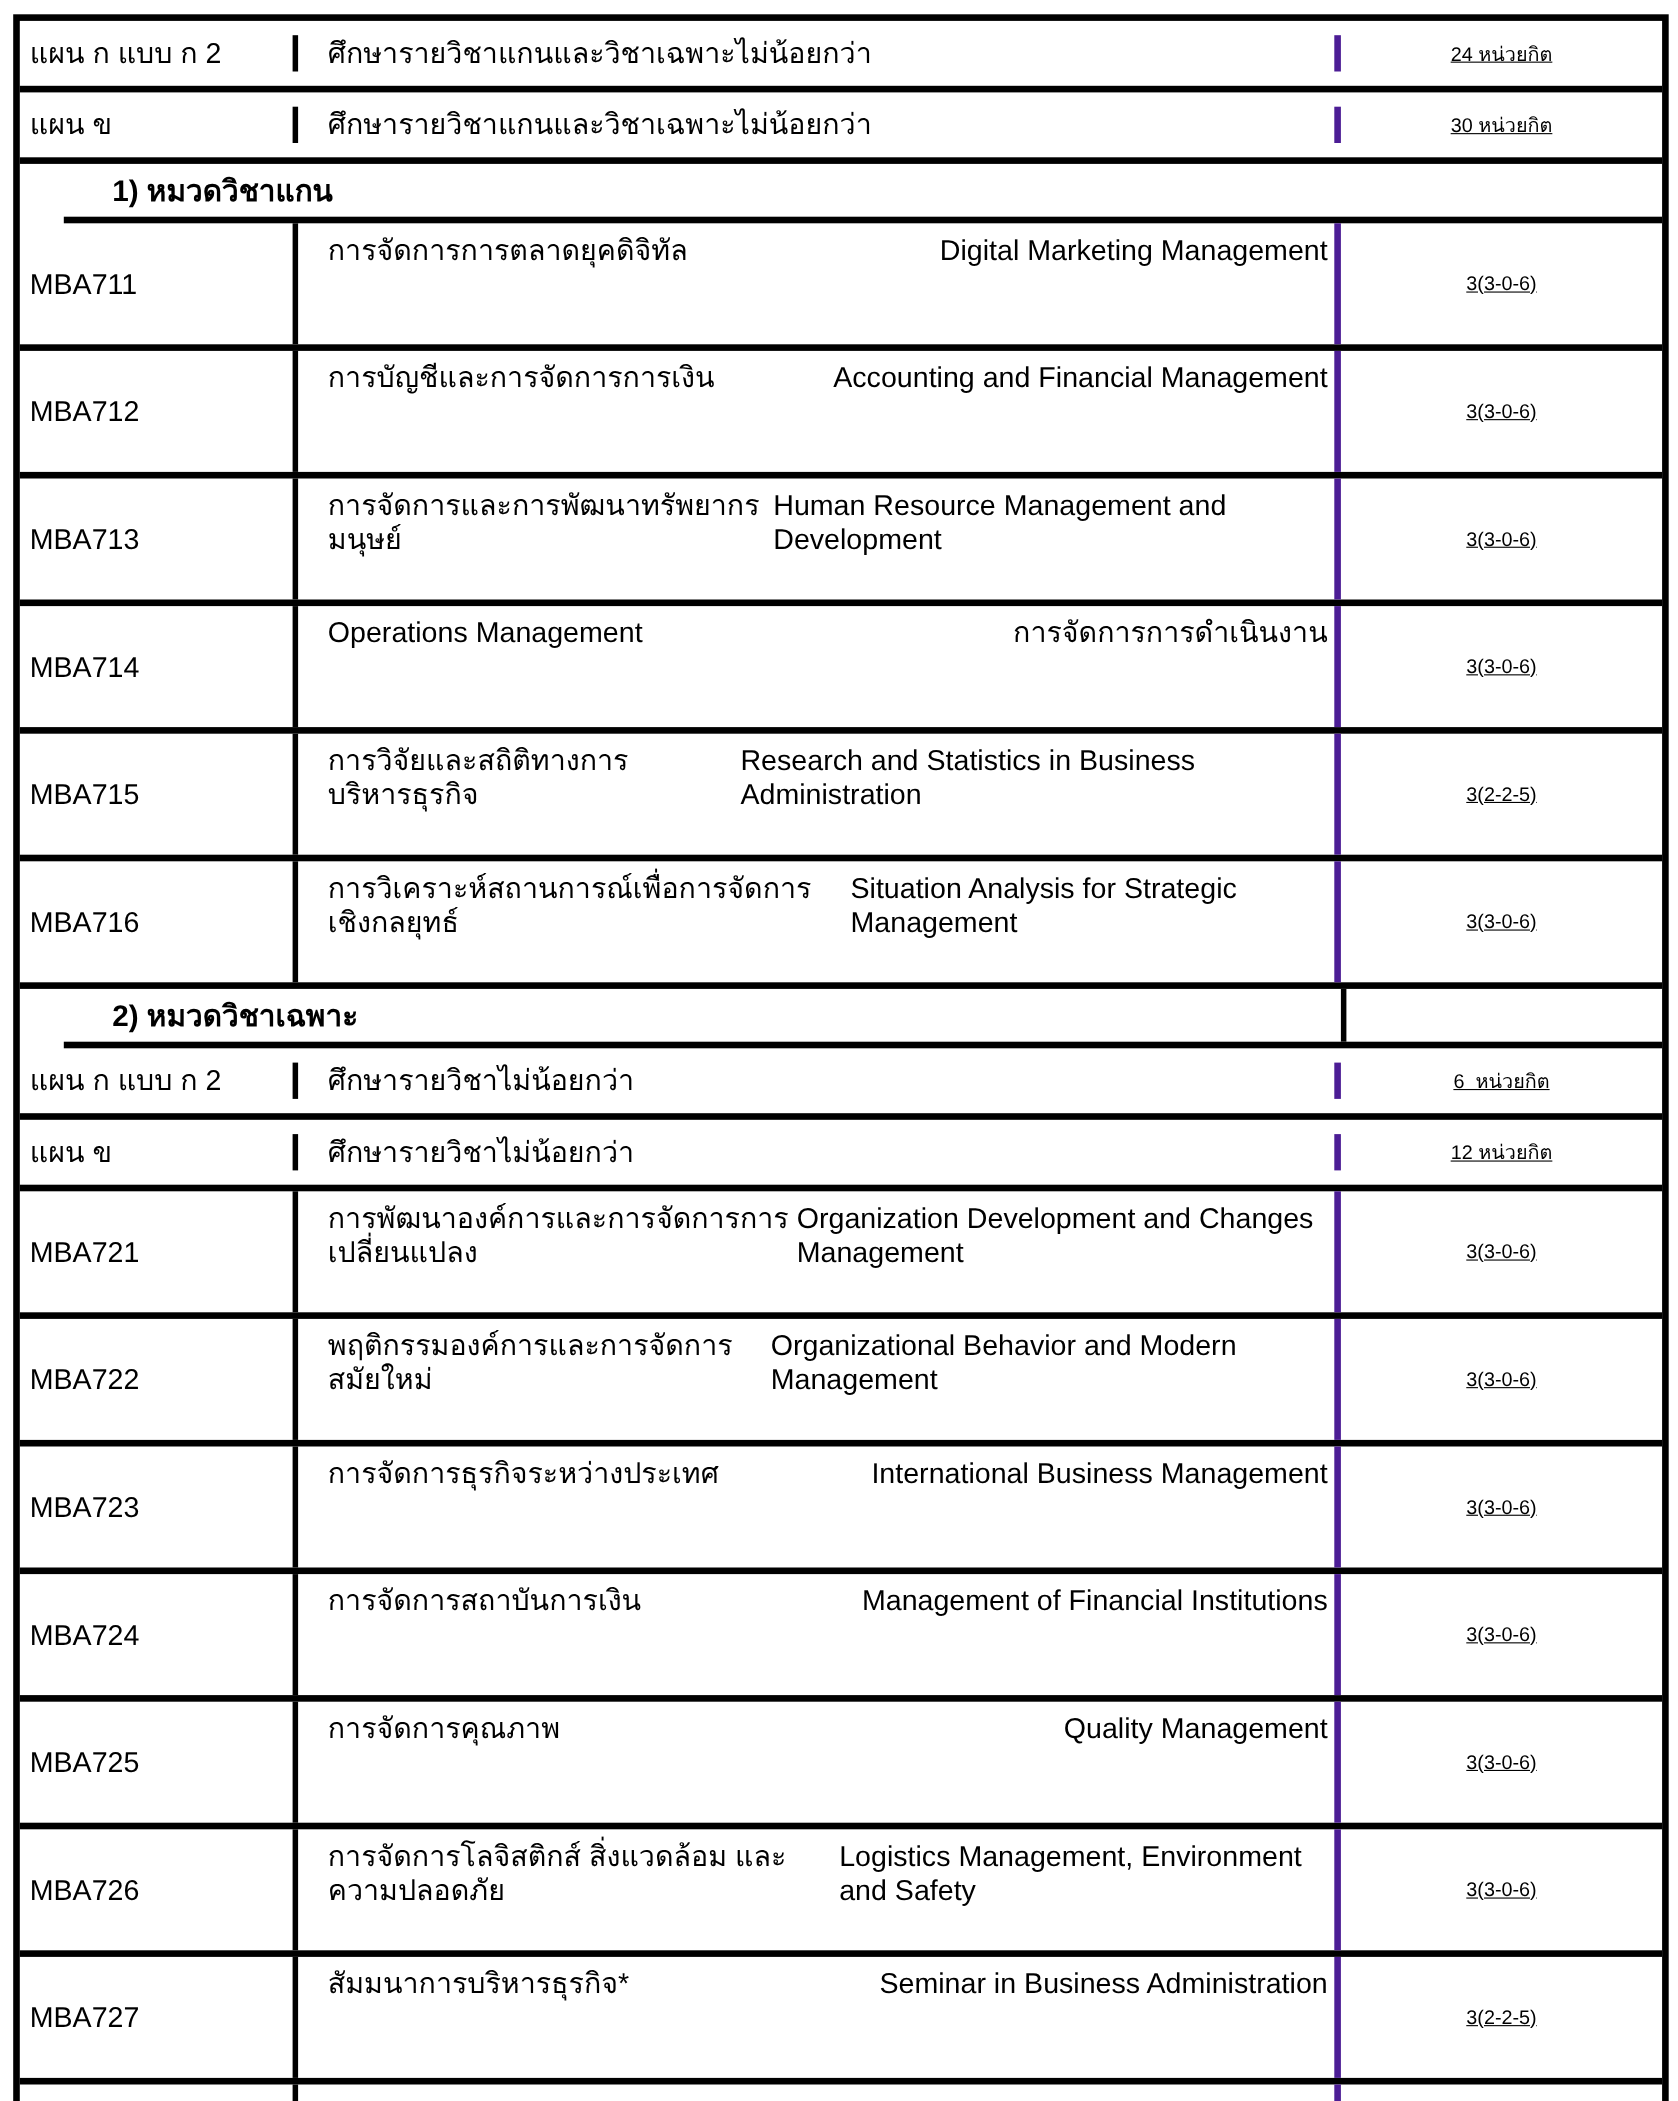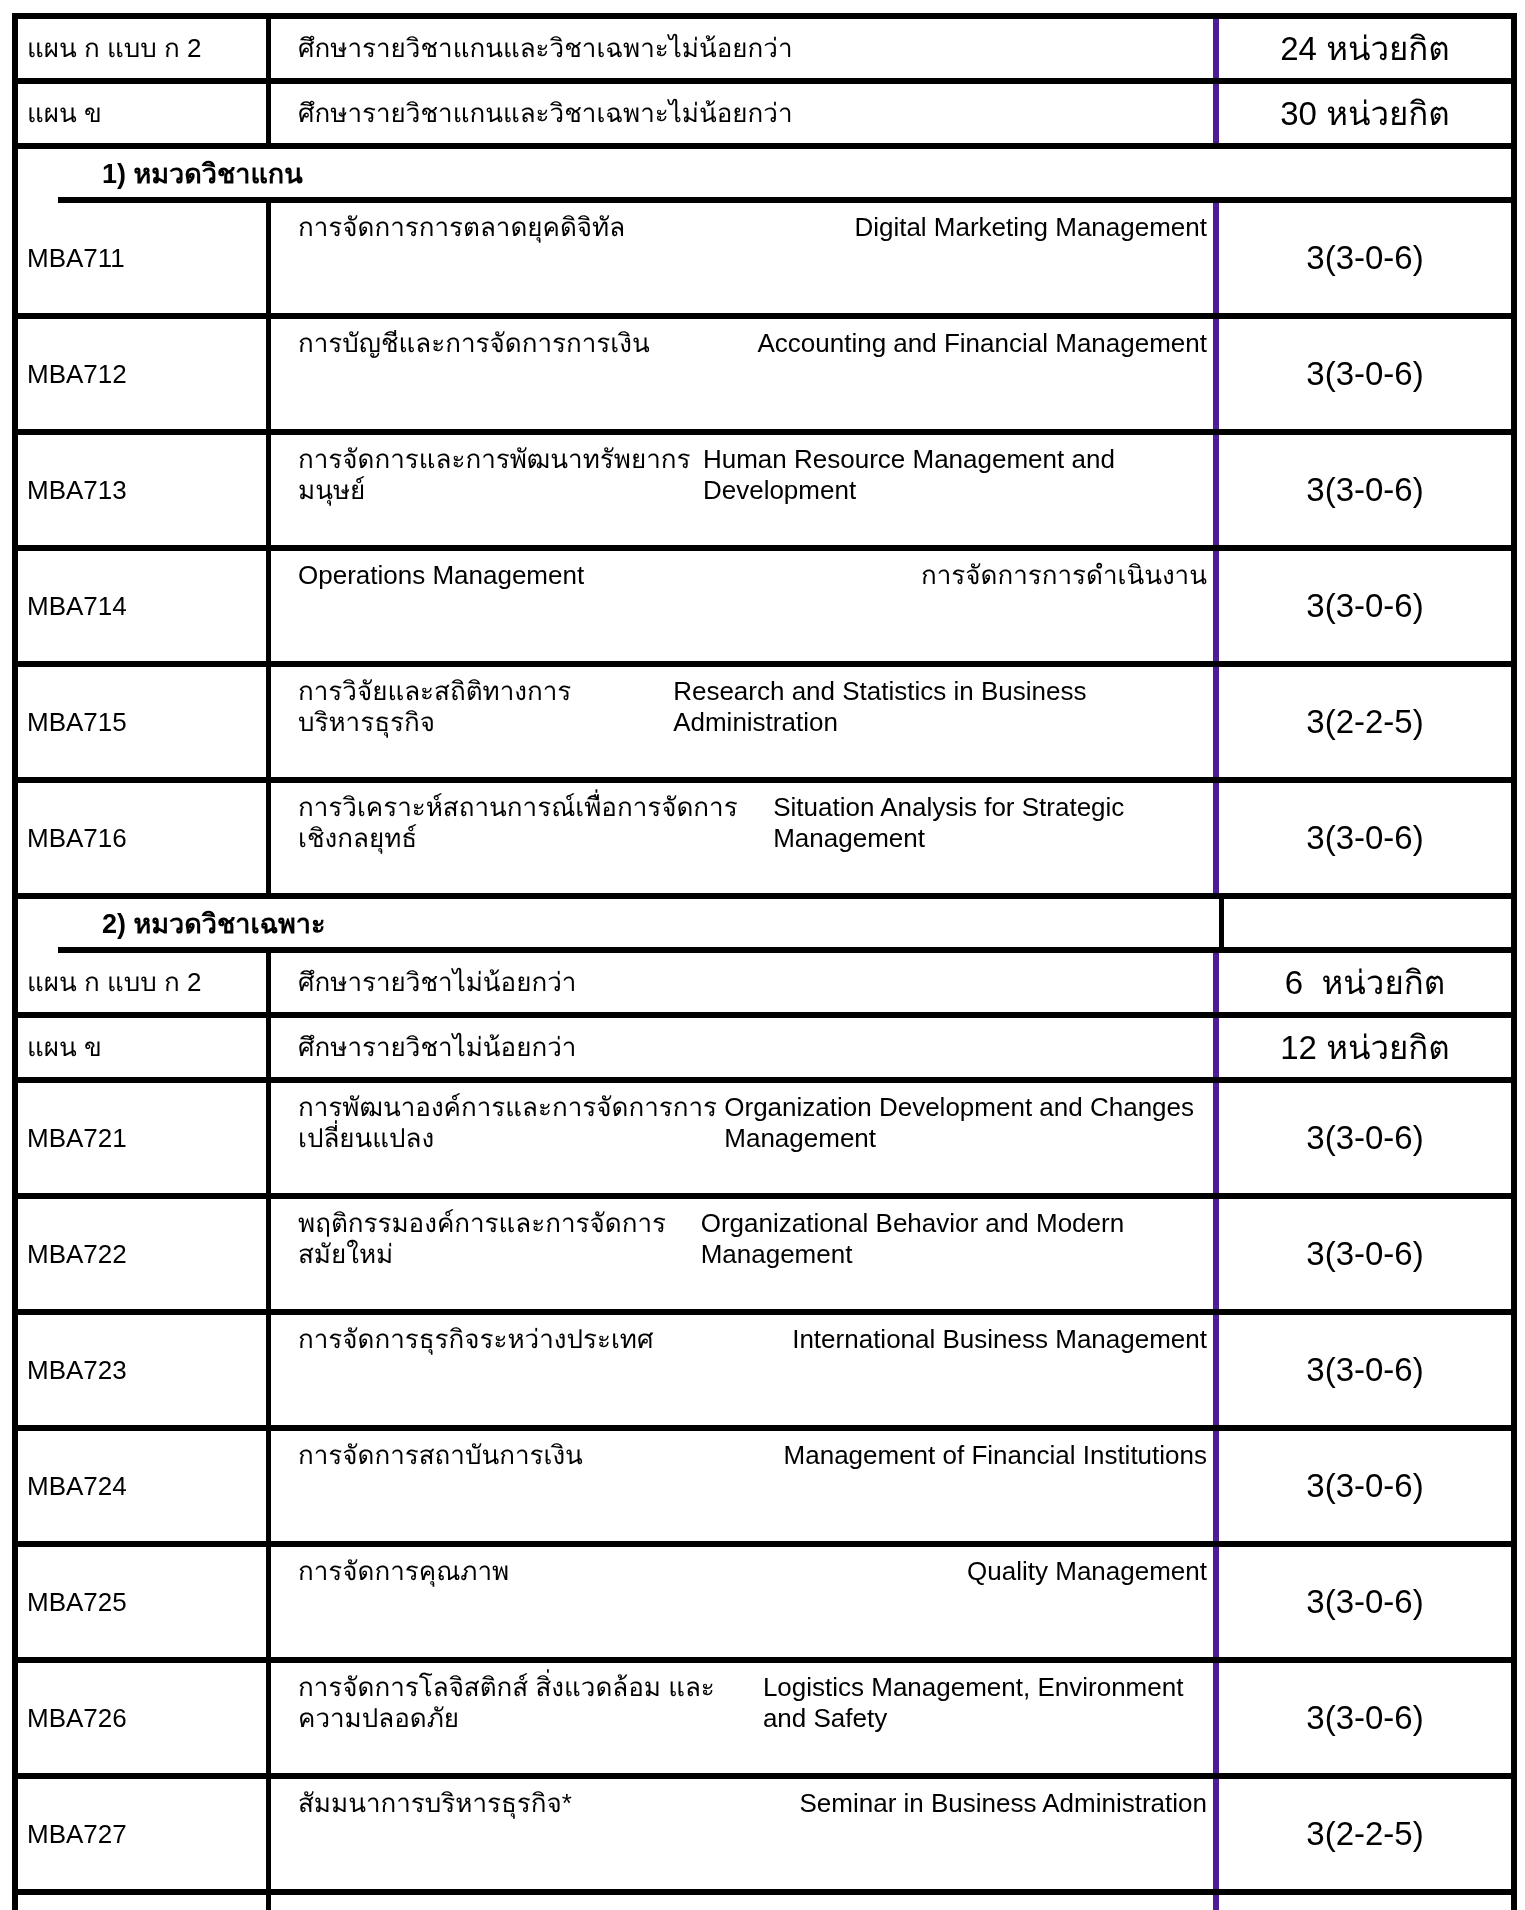--- a/index.html
+++ b/index.html
@@ -20,33 +20,33 @@
     width: 1505px;
     border: 6px solid #000;
     background: #fff;
   }
   .row { display: flex; border-bottom: 6px solid #000; }
   .row:last-child { border-bottom: none; }
   .cell { display: flex; align-items: center; overflow: hidden; }
   .cell-code  { width: 253px; border-right: 5px solid #000; padding-left: 9px; }
   .cell-main  { flex: 1; border-right: 6px solid #4c1d95; padding-left: 27px; }
   .cell-credit{ width: 292px; justify-content: center; text-align: center; }
-  .row-plan  { height: 65px; }
+  .row-plan  { height: 65px; align-items: center; }
   .row-section { height: 54px; margin-left: 40px; }
   .row-course { height: 116px; }
   .row-partial { height: 22px; }
   .row-section .cell-section {
     flex: 1; padding-left: 44px; align-items: center;
   }
   .row-section .cell-credit-empty {
     width: 292px; border-left: 5px solid #000;
   }
   .txt { font-size: 26px; line-height: 1.25; }
   .txt-bold { font-size: 27px; font-weight: bold; }
-  .credit-txt { font-size: 33px; white-space: pre; }
+  .credit-txt { font-size: 18px; white-space: pre; text-decoration: underline; }
   .course-titles {
     flex: 1; align-self: stretch;
     display: flex; justify-content: space-between;
     padding: 9px 6px 13px 0;
   }
   .course-title-line { font-size: 26px; line-height: 1.2; }
 </style>
 </head>
 <body>
 

